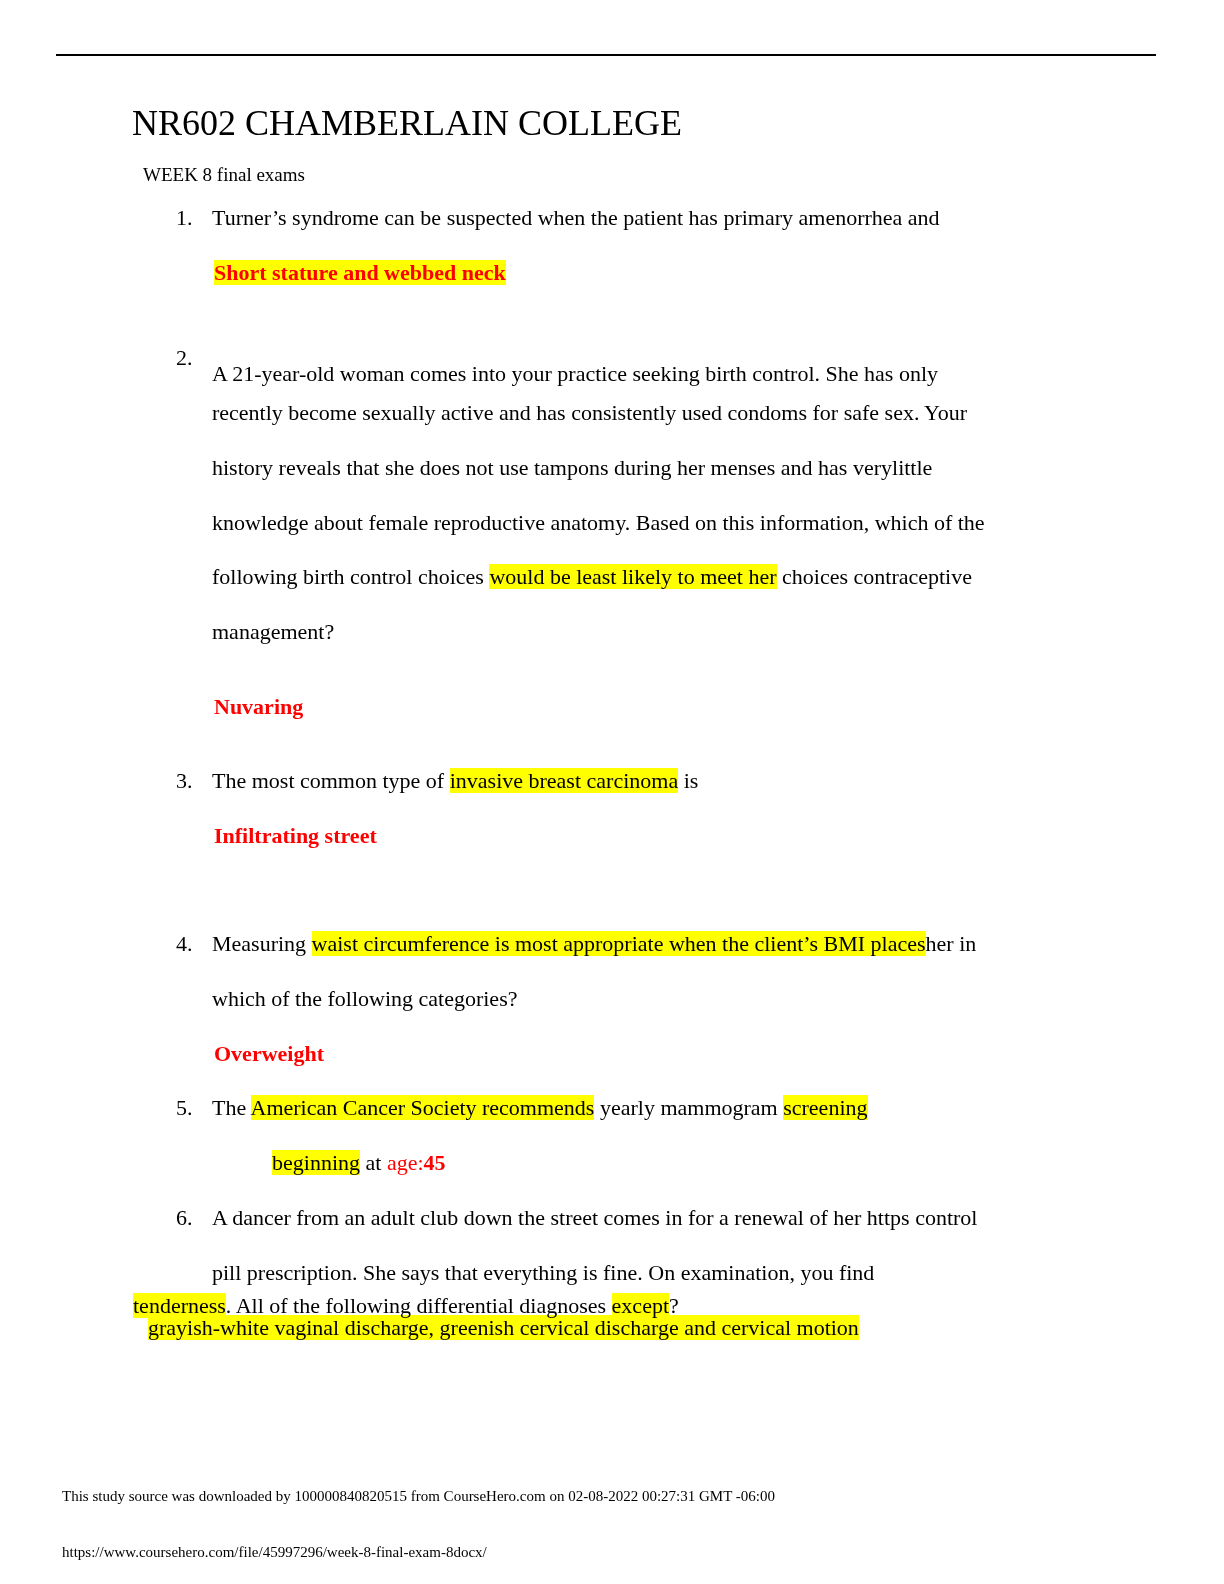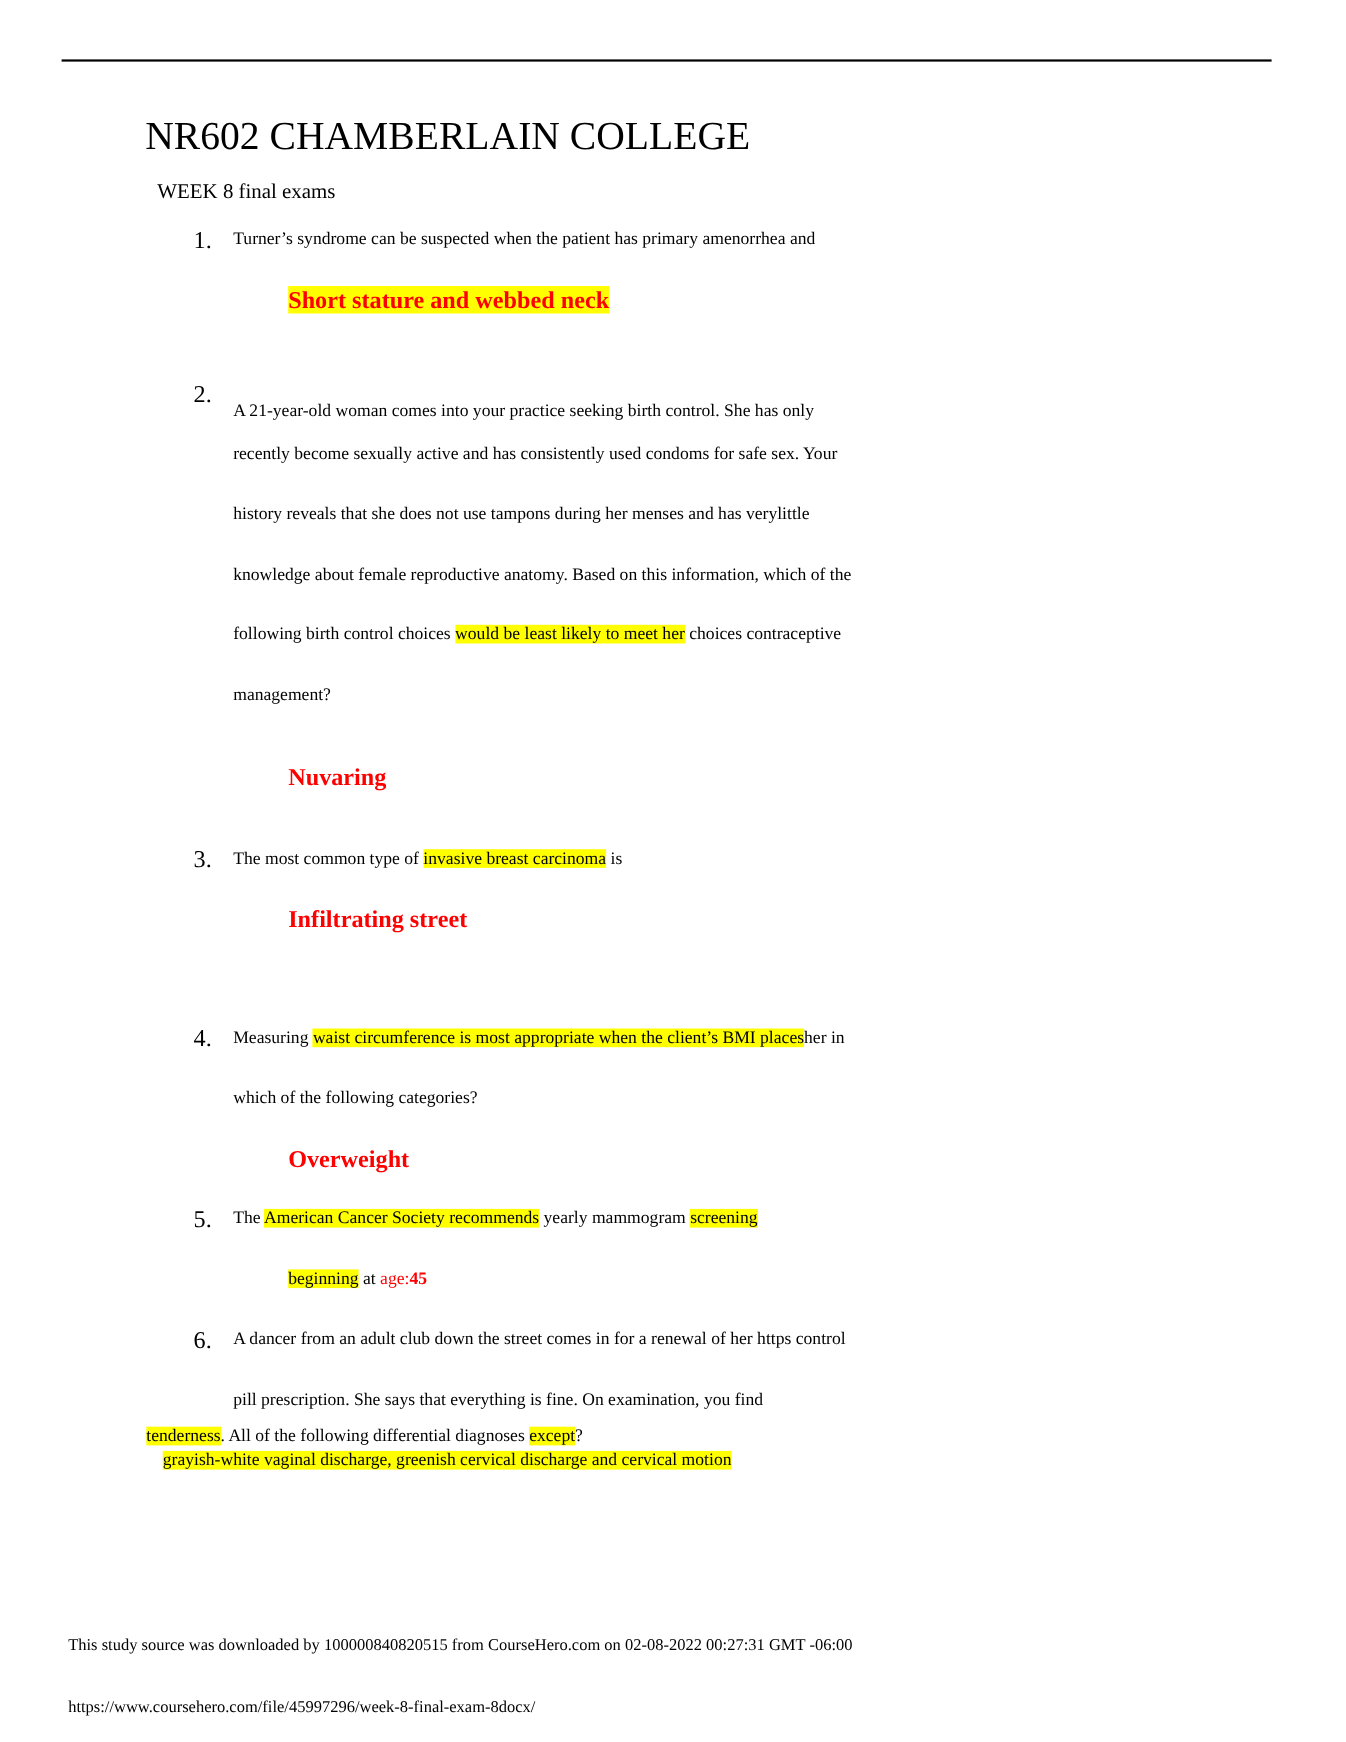--- a/index.html
+++ b/index.html
@@ -4,24 +4,24 @@
   <style>
     html, body { margin: 0; padding: 0; background: #ffffff; }
     body {
       width: 1224px; height: 1584px; position: relative; overflow: hidden;
       font-family: "Liberation Serif", serif; color: #000;
     }
     .rule { position: absolute; left: 56px; top: 54px; width: 1100px; height: 2px; background: #000; }
     .abs { position: absolute; white-space: nowrap; }
     .title { left: 132px; top: 102px; font-size: 36px; }
     .subtitle { left: 143px; top: 164px; font-size: 19px; }
-    .line { font-size: 16px; line-height: 28px; }
+    .line { font-size: 22px; line-height: 28px; }
     .num { position: absolute; font-size: 22px; line-height: 28px; }
     .hl { background: #ffff00; }
-    .ans { color: #ff0000; font-weight: bold; font-size: 22px; margin-left: 48px; }
+    .ans { color: #ff0000; font-weight: bold; font-size: 22px; }
     .red { color: #ff0000; }
     .redb { color: #ff0000; font-weight: bold; }
     .footer { font-size: 15px; line-height: 18px; }
   </style>
 </head>
 <body>
 
 <div class="rule"></div>
 
 <div class="abs title">NR602 CHAMBERLAIN COLLEGE</div>
@@ -53,21 +53,21 @@
 <div>
   <span class="num" style="left:176px; top:930px;">4.</span>
   <div class="abs line" style="left:212px; top:930px;"><span>Measuring </span><span class="hl">waist circumference is most appropriate when the client’s BMI places</span><span>her in</span></div>
   <div class="abs line" style="left:212px; top:985px;">which of the following categories?</div>
   <div class="abs ans" style="left:214px; top:1040px; line-height:28px;">Overweight</div>
 </div>
 
 <div>
   <span class="num" style="left:176px; top:1094px;">5.</span>
   <div class="abs line" style="left:212px; top:1094px;"><span>The </span><span class="hl">American Cancer Society recommends</span><span> yearly mammogram </span><span class="hl">screening</span></div>
-  <div class="abs line" style="left:262px; top:1149px;"><span class="hl">beginning</span><span> at </span><span class="red">age:</span><span class="redb">45</span></div>
+  <div class="abs line" style="left:272px; top:1149px;"><span class="hl">beginning</span><span> at </span><span class="red">age:</span><span class="redb">45</span></div>
 </div>
 
 <div>
   <span class="num" style="left:176px; top:1204px;">6.</span>
   <div class="abs line" style="left:212px; top:1204px;">A dancer from an adult club down the street comes in for a renewal of her https control</div>
   <div class="abs line" style="left:212px; top:1259px;">pill prescription. She says that everything is fine. On examination, you find</div>
   <div class="abs line" style="left:148px; top:1314px;"><span class="hl">grayish-white vaginal discharge, greenish cervical discharge and cervical motion</span></div>
   <div class="abs line" style="left:133px; top:1292px;"><span class="hl">tenderness</span><span>. All of the following differential diagnoses </span><span class="hl">except</span><span>?</span></div>
 </div>
 

